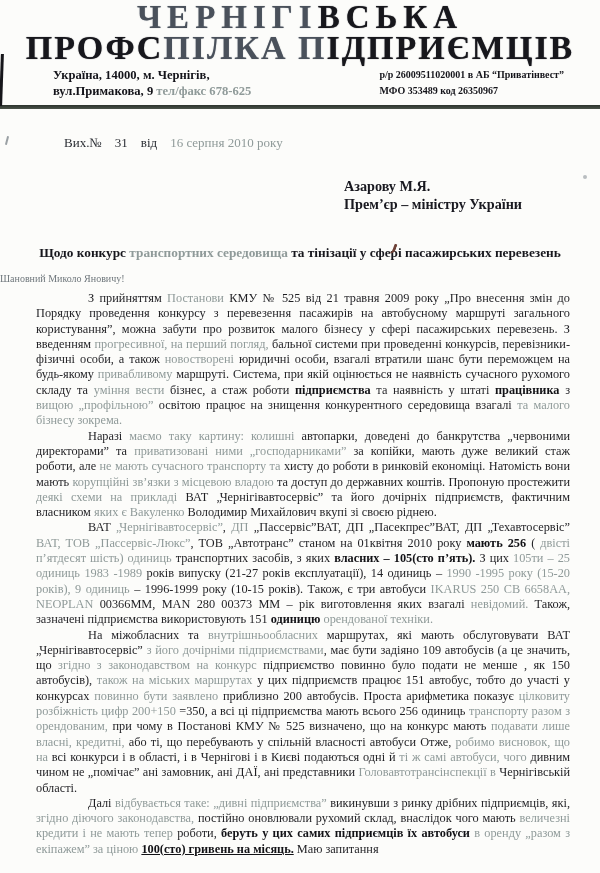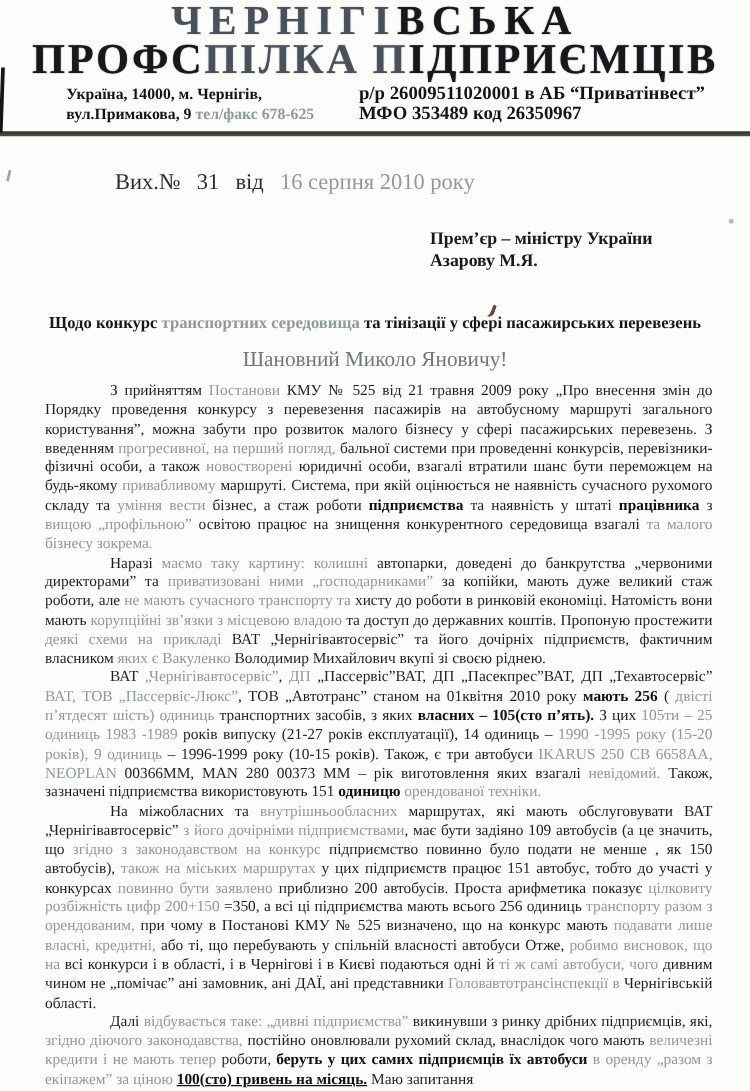--- a/index.html
+++ b/index.html
@@ -17,29 +17,29 @@
   .org-title{font-weight:bold;color:#17171c;}
   .org-title .t1{font-size:33px;line-height:29px;letter-spacing:6px;display:block;text-shadow:0 0 1px rgba(25,25,35,.75);}
   .org-title .t2{font-size:34px;line-height:32px;letter-spacing:2px;display:block;text-shadow:0 0 1px rgba(25,25,35,.75);}
   .org-title .f{color:#4a515b;text-shadow:0 0 1px rgba(90,98,110,.6);}
   .contact-row{
     display:flex;justify-content:space-between;
     padding:3px 36px 6px 53px;
     font-weight:bold;font-size:12.6px;line-height:16px;text-align:left;
     color:#14141a;
   }
-  .contact-row .bank{font-size:15px;margin-left:17px;}
+  .contact-row .bank{font-size:10px;margin-left:17px;}
   .divider{height:4px;background:linear-gradient(#2c332d,#4a5349);}
   
-  .ref-line{margin:26px 0 0 92px;font-size:18px;color:#2a2d33;}
+  .ref-line{margin:26px 0 0 64px;font-size:13px;color:#2a2d33;}
   .ref-line span{margin-right:13px;}
   .recipient{margin:26px 0 0 344px;font-weight:bold;font-size:14.2px;line-height:18px;color:#191920;}
   
   .subject{margin-top:32px;padding:0 32px;text-align:center;font-weight:bold;font-size:13.3px;color:#17171d;}
-  .salutation{margin-top:12px;text-align:center;font-size:17px;color:#6f777c;}
+  .salutation{margin-top:12px;font-size:10px;color:#6f777c;}
   
   .body{margin:7px 30px 0 36px;text-align:justify;font-size:12.3px;line-height:15.3px;color:#1f1f23;}
   .body p{margin:0;text-indent:52px;}
   
   .f{color:#8f9a99;}
   .b{font-weight:bold;color:#121216;}
   .u{text-decoration:underline;}
   
   .artifact-bar{position:absolute;left:0;top:54px;width:3px;height:52px;background:#16161a;transform:rotate(2deg);}
   .artifact-tick{position:absolute;left:6px;top:136px;width:2px;height:9px;background:#9aa0a4;transform:rotate(14deg);}
@@ -72,22 +72,22 @@
       </div>
     </div>
     <div class="divider"></div>
   </div>
 
   <div class="ref-line">
     <span>Вих.№</span><span>31</span><span>від</span><span class="f">16 серпня 2010 року</span>
   </div>
 
   <div class="recipient">
+    <div>Азарову М.Я.</div>
     <div>Прем’єр – міністру України</div>
-    <div>Азарову М.Я.</div>
   </div>
 
   <div class="subject"><span>Щодо конкурс </span><span class="f">транспортних середовища</span><span> та тінізації у сфері пасажирських перевезень</span></div>
 
   <div class="salutation">Шановний Миколо Яновичу!</div>
 
   <div class="body">
     <p><span>З прийняттям </span><span class="f">Постанови</span><span> КМУ № 525 від 21 травня 2009 року „Про внесення змін до Порядку проведення конкурсу з перевезення пасажирів на автобусному маршруті загального користування”, можна забути про розвиток малого бізнесу у сфері пасажирських перевезень. З введенням </span><span class="f">прогресивної, на перший погляд,</span><span> бальної системи при проведенні конкурсів, перевізники-фізичні особи, а також </span><span class="f">новостворені</span><span> юридичні особи, взагалі втратили шанс бути переможцем на будь-якому </span><span class="f">привабливому</span><span> маршруті. Система, при якій оцінюється не наявність сучасного рухомого складу та </span><span class="f">уміння вести</span><span> бізнес, а стаж роботи </span><span class="b">підприємства</span><span> та наявність у штаті </span><span class="b">працівника</span><span> з </span><span class="f">вищою „профільною”</span><span> освітою працює на знищення конкурентного середовища взагалі </span><span class="f">та малого бізнесу зокрема.</span></p>
     <p><span>Наразі </span><span class="f">маємо таку картину: колишні</span><span> автопарки, доведені до банкрутства „червоними директорами” та </span><span class="f">приватизовані ними „господарниками”</span><span> за копійки, мають дуже великий стаж роботи, але </span><span class="f">не мають сучасного транспорту та</span><span> хисту до роботи в ринковій економіці. Натомість вони мають </span><span class="f">корупційні зв’язки з місцевою владою</span><span> та доступ до державних коштів. Пропоную простежити </span><span class="f">деякі схеми на прикладі</span><span> ВАТ „Чернігівавтосервіс” та його дочірніх підприємств, фактичним власником </span><span class="f">яких є Вакуленко</span><span> Володимир Михайлович вкупі зі своєю ріднею.</span></p>
     <p><span>ВАТ </span><span class="f">„Чернігівавтосервіс”</span><span>, </span><span class="f">ДП</span><span> „Пассервіс”ВАТ, ДП „Пасекпрес”ВАТ, ДП „Техавтосервіс” </span><span class="f">ВАТ, ТОВ „Пассервіс-Люкс”</span><span>, ТОВ „Автотранс” станом на 01квітня 2010 року </span><span class="b">мають 256</span><span> ( </span><span class="f">двісті п’ятдесят шість) одиниць</span><span> транспортних засобів, з яких </span><span class="b">власних – 105(сто п’ять).</span><span> З цих </span><span class="f">105ти – 25 одиниць 1983 -1989</span><span> років випуску (21-27 років експлуатації), 14 одиниць – </span><span class="f">1990 -1995 року (15-20 років), 9 одиниць</span><span> – 1996-1999 року (10-15 років). Також, є три автобуси </span><span class="f">IKARUS 250 СВ 6658АА, NEOPLAN</span><span> 00366ММ,  MAN 280  00373 ММ – рік виготовлення яких взагалі </span><span class="f">невідомий.</span><span> Також, зазначені підприємства використовують 151 </span><span class="b">одиницю</span><span> </span><span class="f">орендованої техніки.</span></p>

